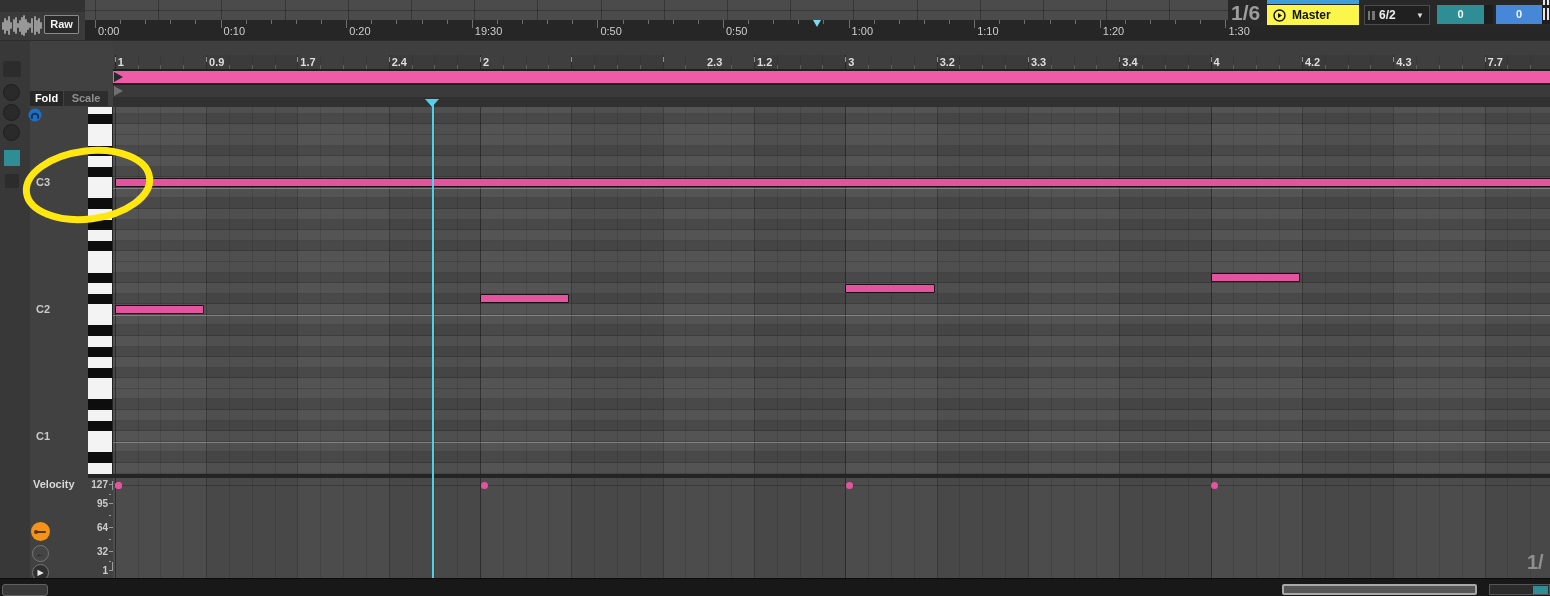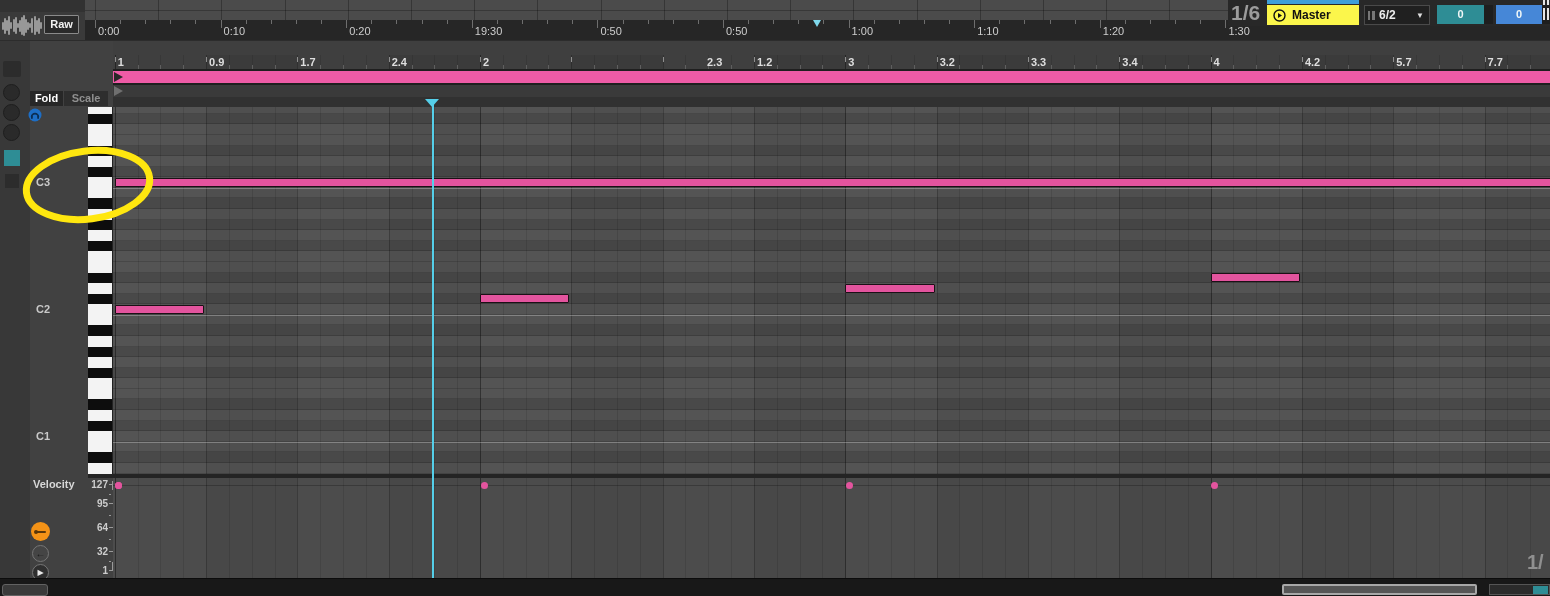--- a/index.html
+++ b/index.html
@@ -432,21 +432,21 @@
       <div class="b-label" style="left: 826.625px;">3.2</div>
       <div class="b-tick" style="left: 914.95px;"></div>
       <div class="b-label" style="left: 917.95px;">3.3</div>
       <div class="b-tick" style="left: 1006.27px;"></div>
       <div class="b-label" style="left: 1009.27px;">3.4</div>
       <div class="b-tick" style="left: 1097.6px;"></div>
       <div class="b-label" style="left: 1100.6px;">4</div>
       <div class="b-tick" style="left: 1188.92px;"></div>
       <div class="b-label" style="left: 1191.92px;">4.2</div>
       <div class="b-tick" style="left: 1280.25px;"></div>
-      <div class="b-label" style="left: 1283.25px;">5.7</div>
+      <div class="b-label" style="left: 1283.25px;">4.3</div>
       <div class="b-tick" style="left: 1371.58px;"></div>
       <div class="b-label" style="left: 1374.58px;">7.7</div>
     </div>
   <div class="abs" id="loop-bar">
       <div class="abs" id="loop-start-tri"></div>
     </div>
   <div class="abs" id="marker-lane">
       <div class="abs" id="marker-tri"></div>
     </div>
   <div class="abs" id="grid-top-strip"></div>

